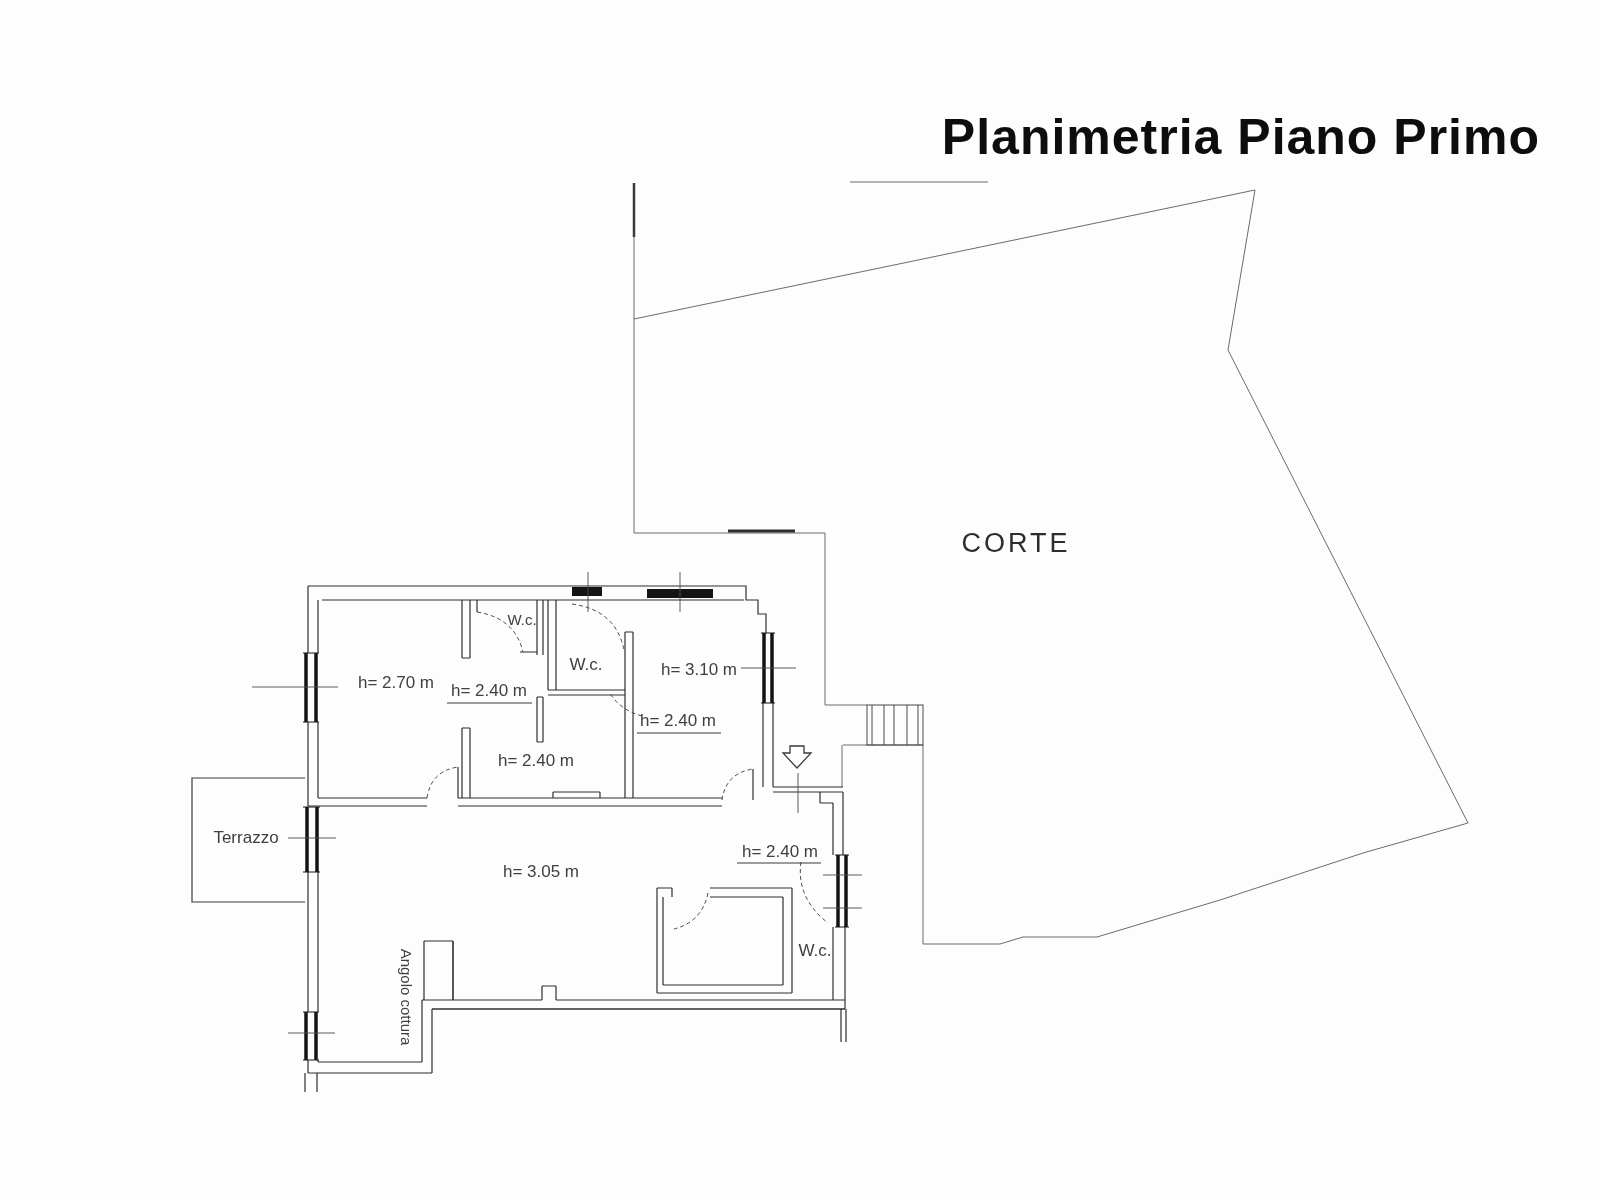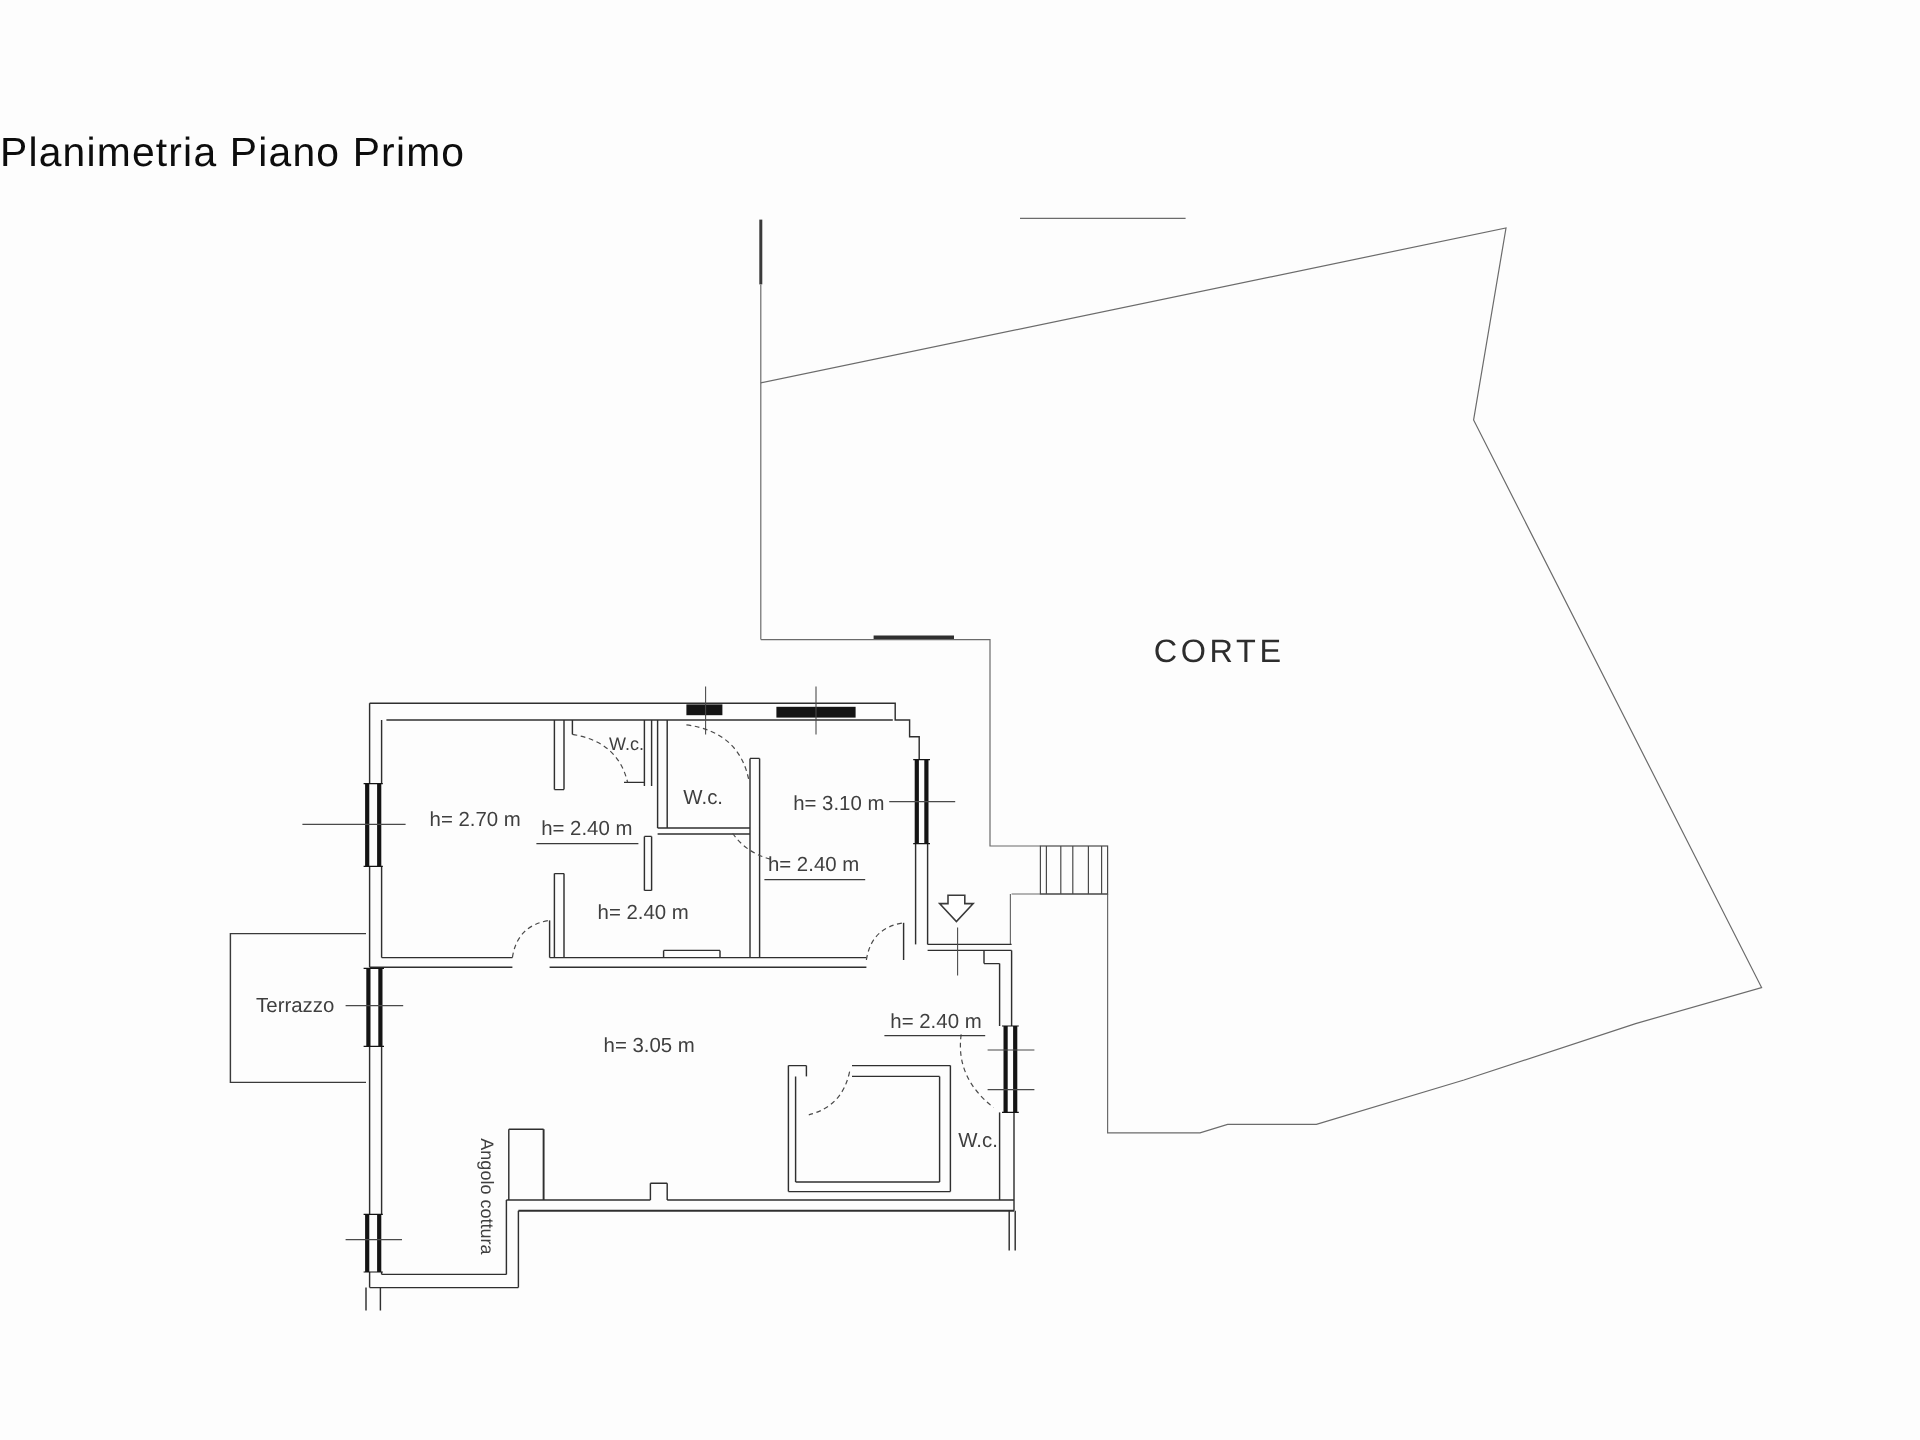--- a/index.html
+++ b/index.html
@@ -6,23 +6,23 @@
   .canvas{
     position:relative;
     width:1600px;height:1200px;
     background:#fdfdfd;
     overflow:hidden;
     font-family:"Liberation Sans", sans-serif;
   }
   .plan-title{
     position:absolute;
     left:0;top:108px;width:1540px;
-    text-align:left;
-    font-size:34px;
-    font-weight:normal;
+    text-align:right;
+    font-size:50px;
+    font-weight:bold;
     letter-spacing:1px;
     color:#0d0d0d;
   }
   svg{position:absolute;left:0;top:0;}
   svg text{
     font-family:"Liberation Sans", sans-serif;
     fill:#3f3f3f;
   }
   .lbl{font-size:17px;}
   .lbl-sm{font-size:15px;}

